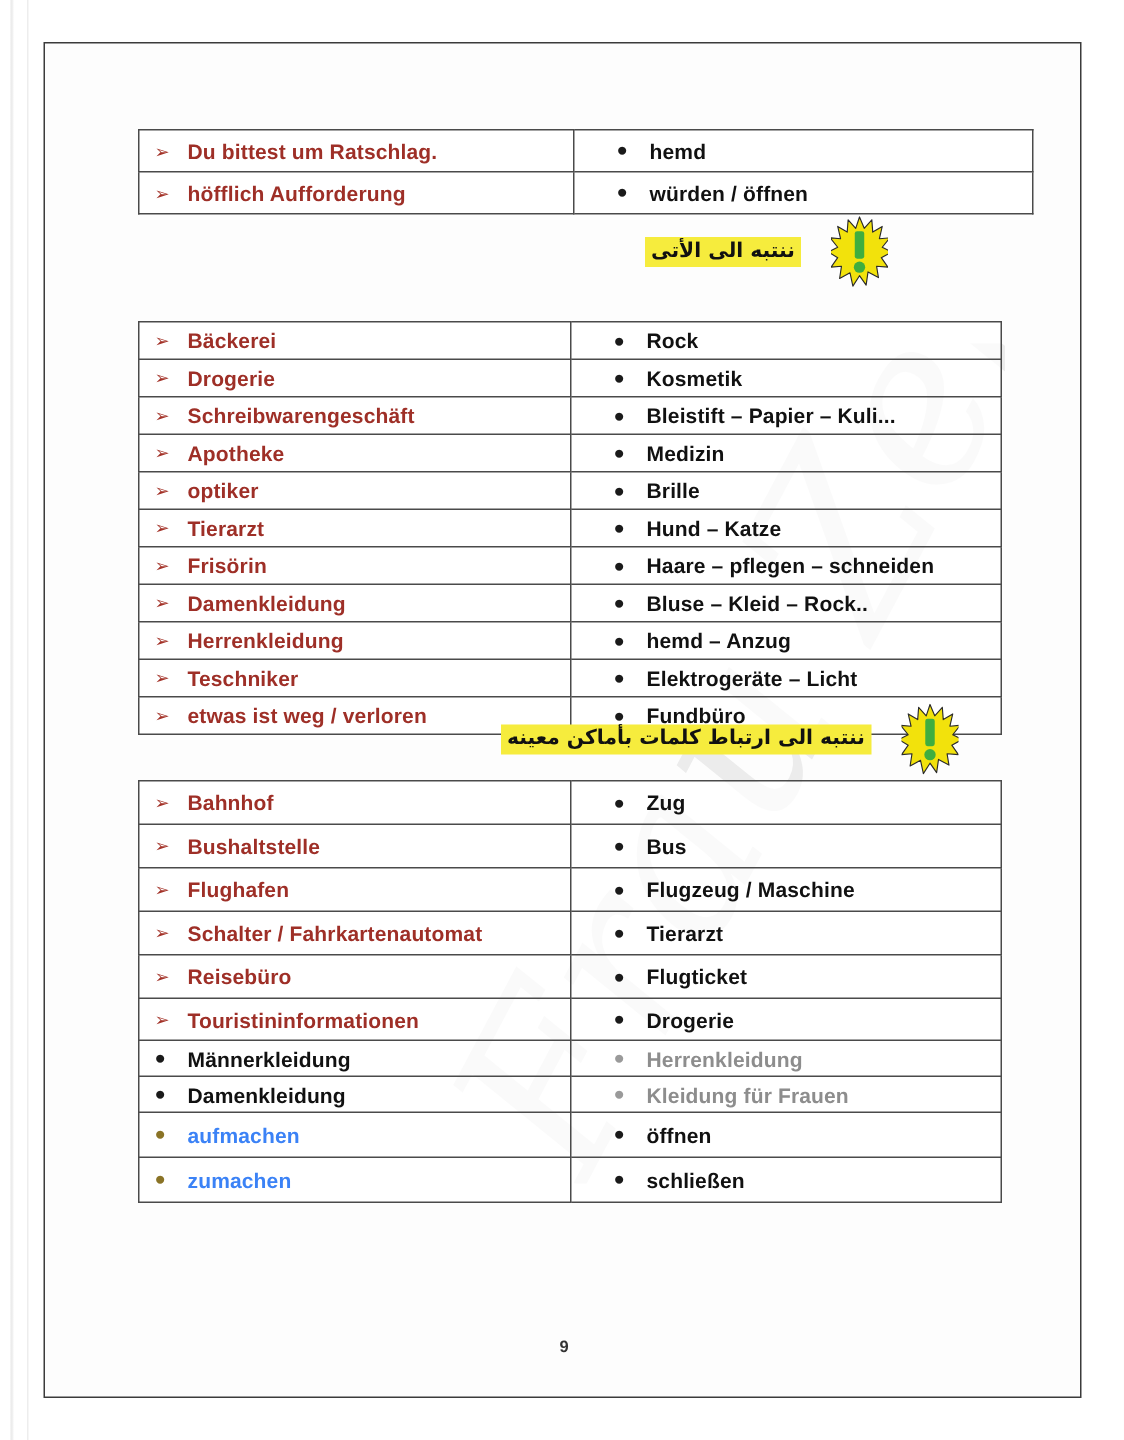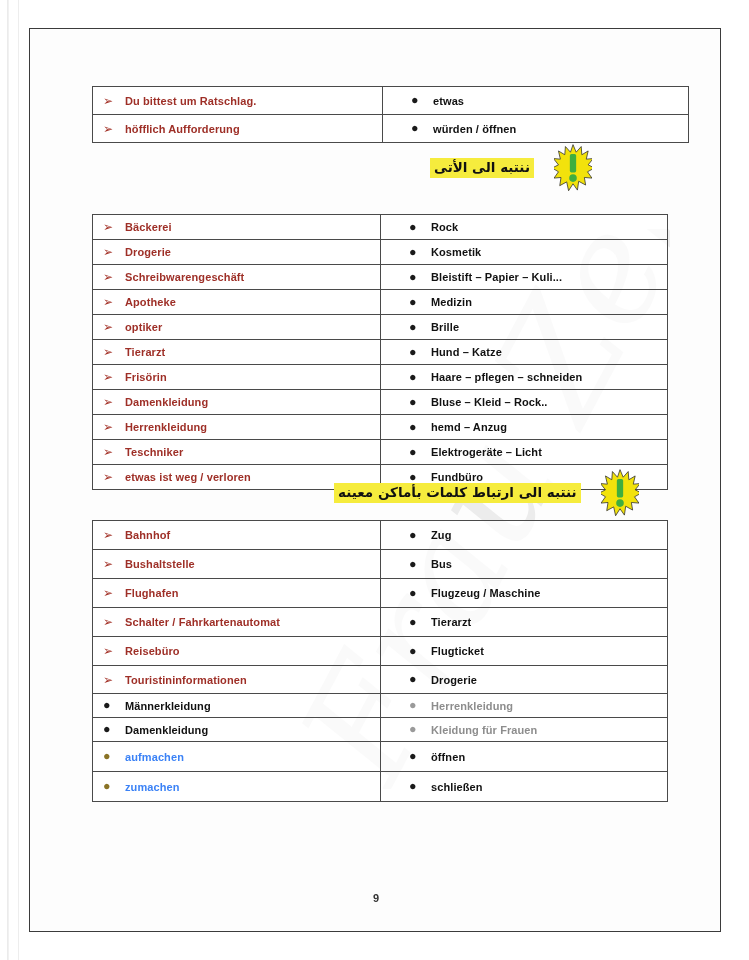--- a/index.html
+++ b/index.html
@@ -61,21 +61,21 @@
     white-space:nowrap;
   }
   .mark{
     flex:0 0 auto;
     font-size:12.5px;
     line-height:1;
     display:inline-block;
     width:13px;
   }
   .txt{
-    font-size:11px;
+    font-size:14px;
     letter-spacing:.1px;
   }
   
   .arrow{color:#a33228;font-size:12px;}
   .red{color:#9e2f27;font-weight:bold;}
   .dark{color:#111111;font-weight:bold;}
   .gray{color:#8d8d8d;font-weight:bold;}
   .olive{color:#3b82f6;font-weight:bold;}
   .dot-dark{color:#1a1a1a;}
   .dot-gray{color:#9a9a9a;}
@@ -138,21 +138,21 @@
             <tr style="height: 28px;">
               <td>
                 <div class="cell">
                   <span class="mark arrow">➢</span>
                   <span class="txt red">Du bittest um Ratschlag.</span>
                 </div>
               </td>
               <td style="padding-left: 28px;">
                 <div class="cell">
                   <span class="mark dot-dark">●</span>
-                  <span class="txt dark">etwas</span>
+                  <span class="txt dark">hemd</span>
                 </div>
               </td>
             </tr>
             <tr style="height: 28px;">
               <td>
                 <div class="cell">
                   <span class="mark arrow">➢</span>
                   <span class="txt red">höfflich Aufforderung</span>
                 </div>
               </td>

